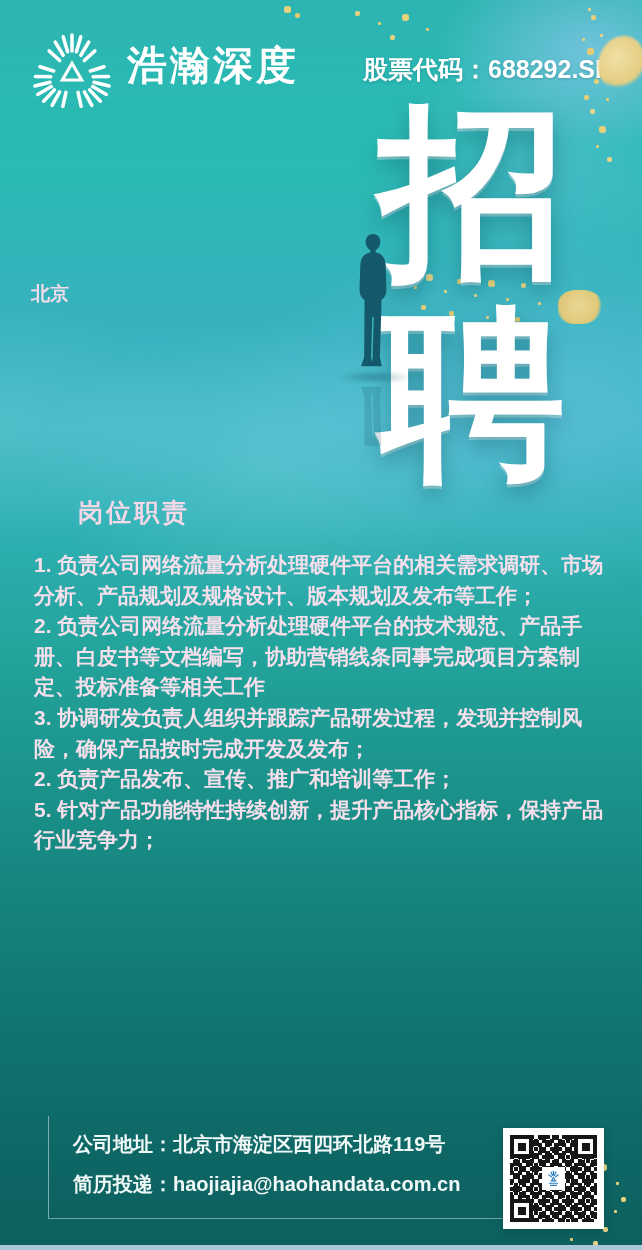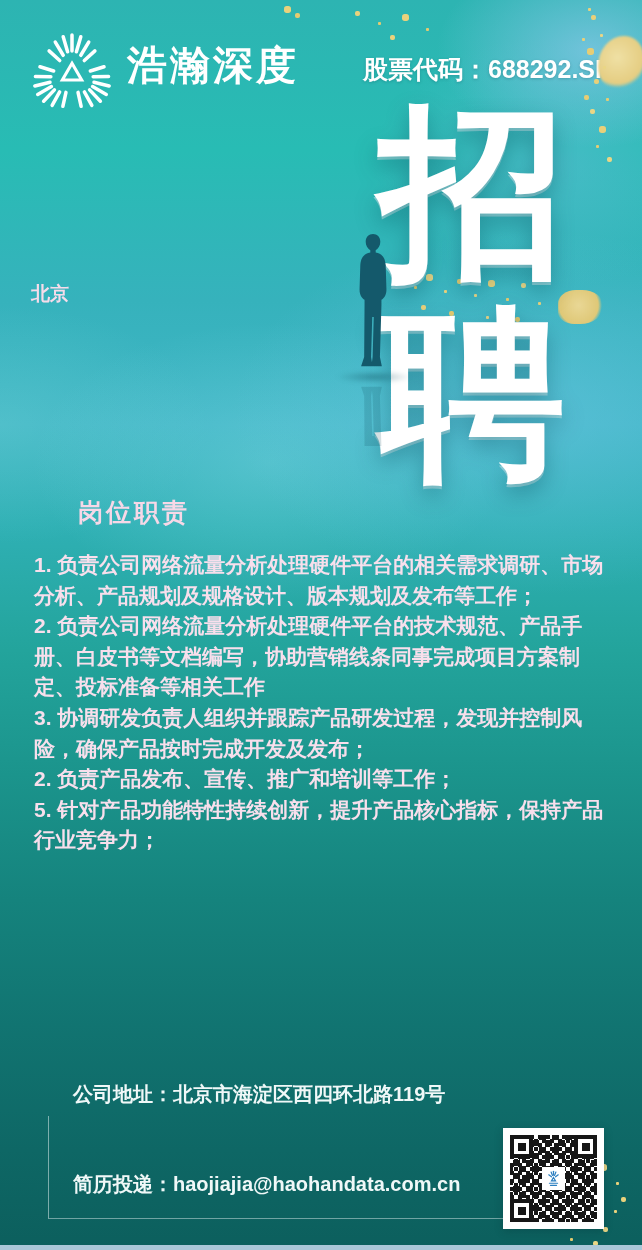--- a/index.html
+++ b/index.html
@@ -35,21 +35,21 @@
   .job-loc{left:31px; top:281px; font-size:19px; font-weight:600; color:#f7dcea;}
   
   .resp-head{left:34px; top:496px; font-size:25px; font-weight:700; color:#f7d8e7; letter-spacing:3px;margin-left:44px;}
   .resp-list{left:34px; top:550px; width:586px; color:#f8dfec; font-size:21px; line-height:30.6px; font-weight:600;}
   .resp-list p{margin:0;}
   
   .join-us{left:40px; top:1014px; font-family:"Liberation Serif", serif; font-weight:600;
            font-size:92px; line-height:100px; letter-spacing:10px; color:#ecc869;}
   .frame{left:48px; top:1116px; width:542px; height:102px;
          border-left:1px solid rgba(235,245,245,.5); border-bottom:1px solid rgba(235,245,245,.45);}
-  .addr-row{left:73px; top:1081px; font-size:20px; font-weight:600; color:#f0f8f8;}
+  .addr-row{left:73px; top:1131px; font-size:20px; font-weight:600; color:#f0f8f8;}
   .resume-row{left:73px; top:1171px; font-size:20px; font-weight:600; color:#f0f8f8;text-align:right;}
   .bottom-strip{left:0; bottom:0; width:642px; height:5px; background:#aac7d8;}
   
   .qr{left:503px; top:1128px; width:101px; height:101px; background:#fff; box-shadow:0 2px 8px rgba(0,40,45,.25);}
   .qr-data{position:absolute; inset:7px; background-color:#fff; background:
       repeating-conic-gradient(#161616 0% 25%, transparent 0% 50%) 0 0/8px 8px,
       repeating-conic-gradient(#161616 0% 25%, transparent 0% 50%) 3px 5px/13px 13px, #fff;}
   .finder{position:absolute; width:23px; height:23px; box-sizing:border-box; border:4px solid #161616; background:#fff;}
   .finder::after{content:""; position:absolute; left:3.5px; top:3.5px; width:8px; height:8px; background:#161616;}
   .f-tl{left:7px; top:7px;} .f-tr{right:7px; top:7px;} .f-bl{left:7px; bottom:7px;}

